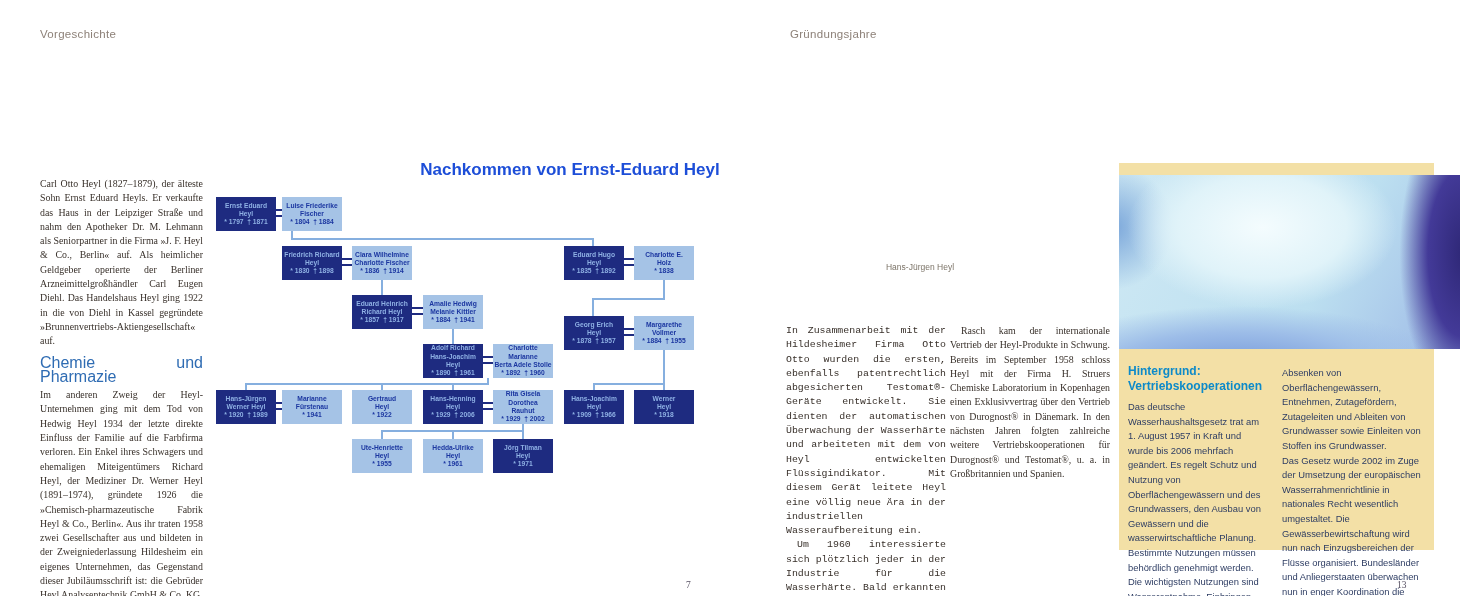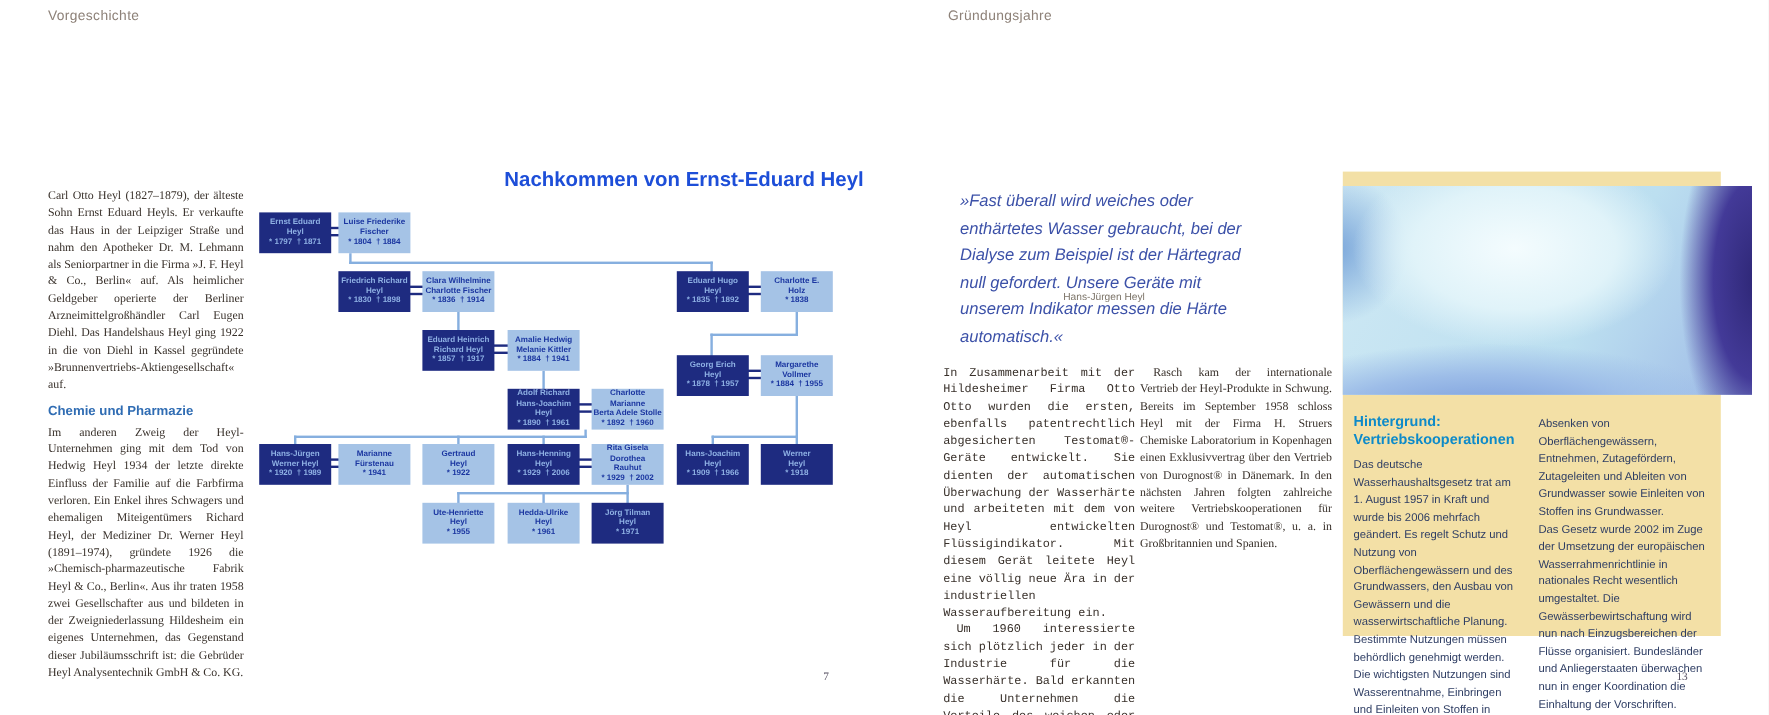--- a/index.html
+++ b/index.html
@@ -1,24 +1,24 @@
 <!DOCTYPE html>
 <html><head>
 <meta charset="utf-8">
 <style>
   html,body{margin:0;padding:0;background:#e9e9e9;}
   #spread{position:relative;width:1474px;height:596px;background:#ffffff;overflow:hidden;
           font-family:"Liberation Sans",sans-serif;}
-  .abs{position:absolute;}
+  .abs{position:absolute;margin-top:20px;}
   .kicker{font-size:11.5px;color:#8d8178;letter-spacing:.3px;}
   .serif-col{font-family:"Liberation Serif",serif;font-size:9.9px;line-height:14.3px;
              text-align:justify;color:#38302a;}
   .serif-col p{margin:0;}
   .serif-col p.indent{text-indent:11px;}
-  .subhead{font-family:"Liberation Sans",sans-serif;font-weight:700;font-size:11px;
+  .subhead{font-family:"Liberation Sans",sans-serif;font-weight:400;font-size:16px;
            color:#2f6cb3;margin:7px 0 4px 0;}
   .tree-title{font-weight:700;font-size:17px;color:#1d4ed8;text-align:center;}
   .tbox{position:absolute;width:60px;height:34px;display:flex;flex-direction:column;
         justify-content:center;text-align:center;font-weight:700;font-size:6.7px;
         line-height:8.3px;letter-spacing:0;}
   .tbox.dark{background:#1e2b80;color:#8fb1e4;}
   .tbox.light{background:#a5c3e6;color:#1b36a0;}
   .mline{position:absolute;height:4px;border-top:2.5px solid #1e2b80;
          border-bottom:2.5px solid #1e2b80;box-sizing:content-box;}
   .dline{position:absolute;background:#86afdf;}
@@ -194,21 +194,20 @@
           <div>Heyl</div>
           <div>* 1971</div>
         </div>
       </div>
   </div>
 
   <div class="abs pagenum" style="left:686px;top:560px;">7</div>
 
   <div class="abs kicker" style="left:790px;top:8px;">Gründungsjahre</div>
 
-  <div class="abs quote" style="left:800px;top:157px;width:252px;">»Fast überall wird weiches oder enthärtetes Wasser gebraucht, bei der Dialyse zum Beispiel ist der Härtegrad null gefordert. Unsere Geräte mit unserem Indikator messen die Härte automatisch.«</div>
   <div class="abs quote-attr" style="left:800px;top:242px;width:240px;">Hans-Jürgen Heyl</div>
 
   <div class="abs serif-col" style="left:786px;top:304px;width:160px;font-family:Liberation Mono, monospace;">
     <p>In Zusammenarbeit mit der Hildesheimer Firma Otto Otto wurden die ersten, ebenfalls patentrechtlich abgesicherten Testomat®-Geräte entwickelt. Sie dienten der automatischen Überwachung der Wasserhärte und arbeiteten mit dem von Heyl entwickelten Flüssigindikator. Mit diesem Gerät leitete Heyl eine völlig neue Ära in der industriellen Wasseraufbereitung ein.</p>
     <p class="indent">Um 1960 interessierte sich plötzlich jeder in der Industrie für die Wasserhärte. Bald erkannten die Unternehmen die Vorteile des weichen oder enthärteten Wassers. So waren ihre Rohrleitungen und Heißwasseraufbereiter z.&nbsp;B. vor</p>
   </div>
   <div class="abs serif-col" style="left:950px;top:304px;width:160px;">
     <p class="indent">Rasch kam der internationale Vertrieb der Heyl-Produkte in Schwung. Bereits im September 1958 schloss Heyl mit der Firma H. Struers Chemiske Laboratorium in Kopenhagen einen Exklusivvertrag über den Vertrieb von Durognost® in Dänemark. In den nächsten Jahren folgten zahlreiche weitere Vertriebskooperationen für Durognost® und Testomat®, u.&nbsp;a. in Großbritannien und Spanien.</p>
   </div>
 

